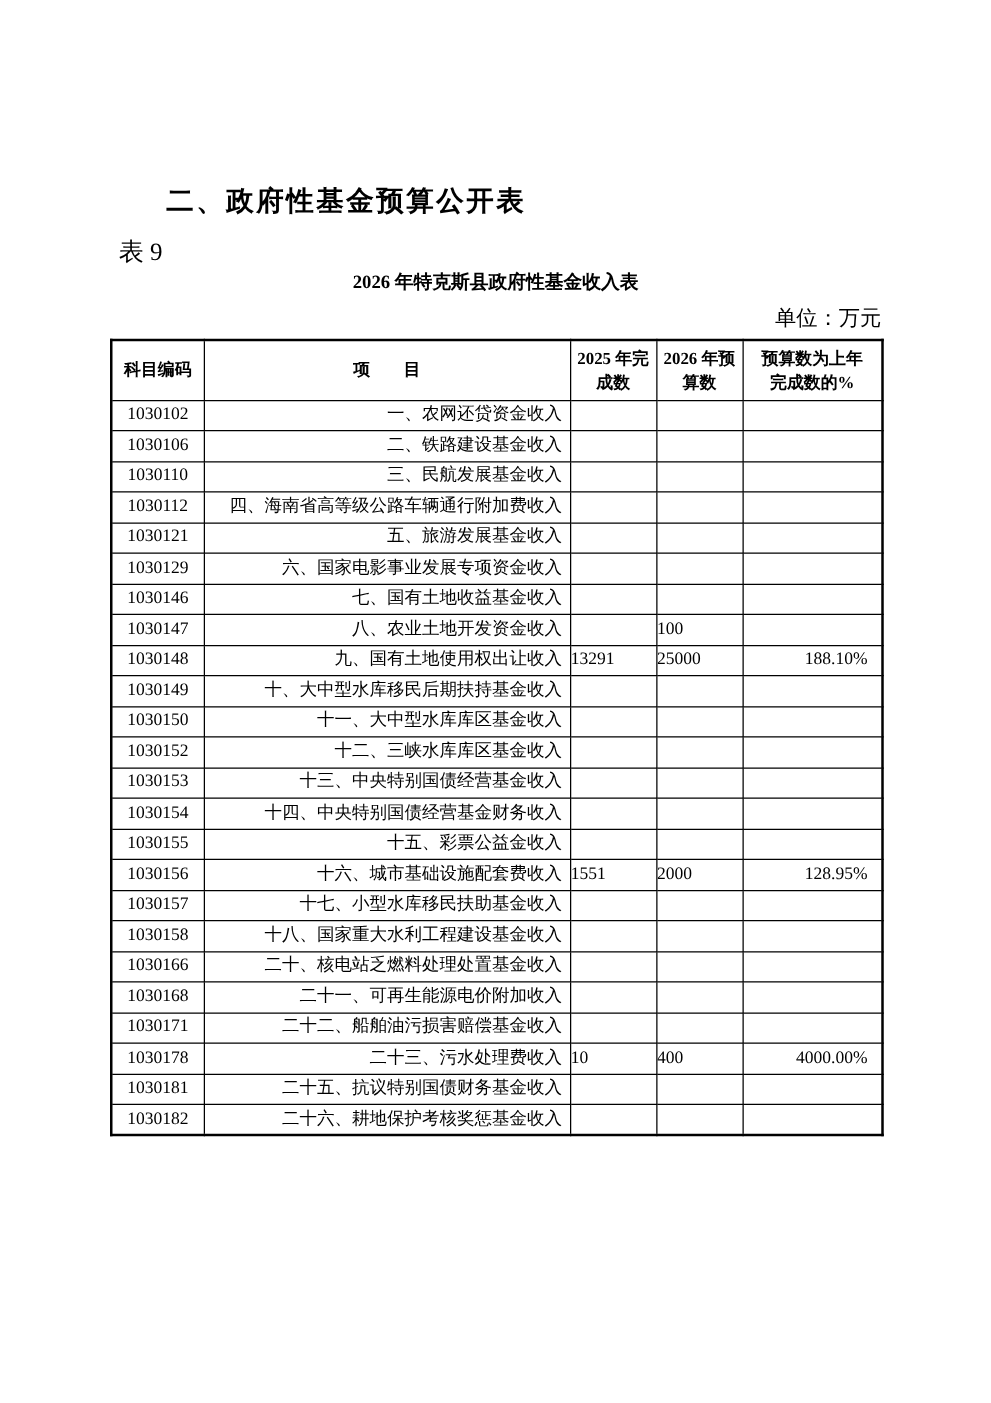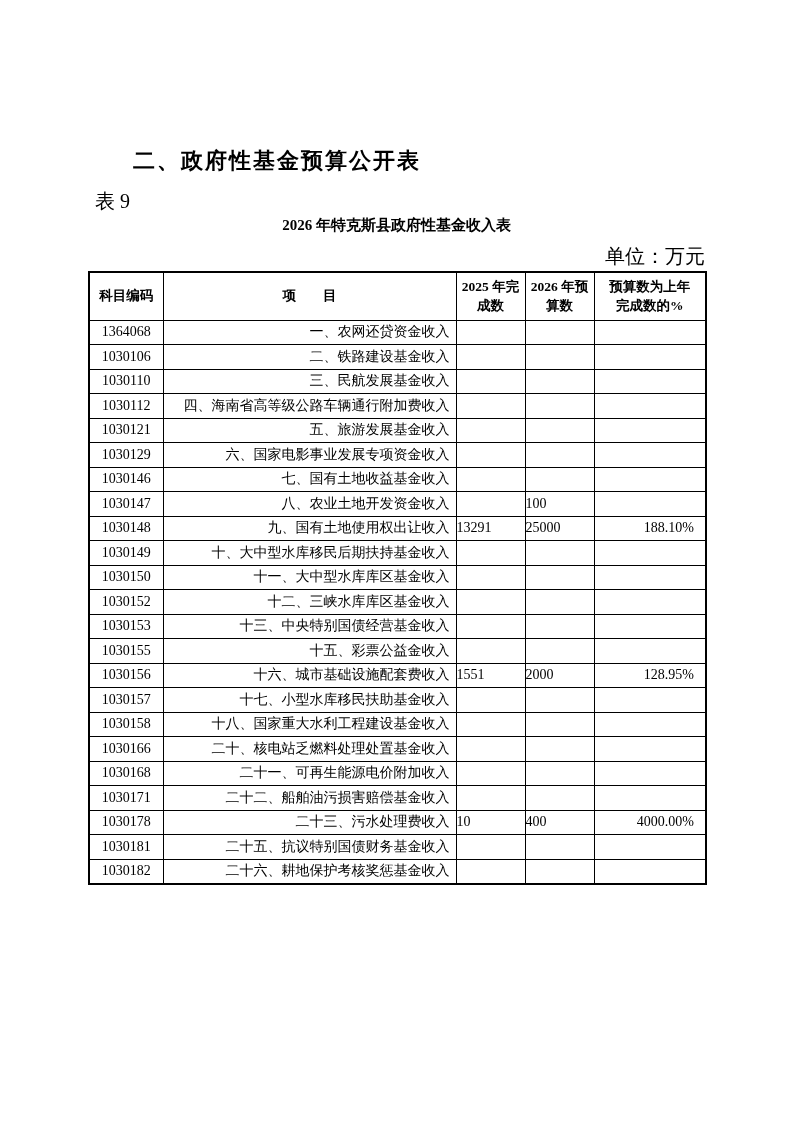--- a/index.html
+++ b/index.html
@@ -38,21 +38,21 @@
     text-align: center;
     font-size: 15px;
     font-weight: bold;
   }
   .unit-label {
     position: absolute;
     left: 88px;
     top: 243px;
     width: 617px;
     text-align: right;
-    font-size: 20px;
+    font-size: 17px;
   }
   table.budget-table {
     position: absolute;
     left: 88px;
     top: 271px;
     width: 617px;
     border-collapse: collapse;
     table-layout: fixed;
     border: 2px solid #000000;
   }
@@ -116,21 +116,21 @@
           <th>2025 年完
 成数</th>
           <th>2026 年预
 算数</th>
           <th>预算数为上年
 完成数的%</th>
         </tr>
     </thead>
     <tbody id="table-body">
         <tr>
-          <td class="col-code">1364068</td>
+          <td class="col-code">1030102</td>
           <td class="col-item">一、农网还贷资金收入</td>
           <td class="col-y2025"></td>
           <td class="col-y2026"></td>
           <td class="col-pct"></td>
         </tr>
         <tr>
           <td class="col-code">1030106</td>
           <td class="col-item">二、铁路建设基金收入</td>
           <td class="col-y2025"></td>
           <td class="col-y2026"></td>
@@ -207,20 +207,27 @@
           <td class="col-pct"></td>
         </tr>
         <tr>
           <td class="col-code">1030153</td>
           <td class="col-item">十三、中央特别国债经营基金收入</td>
           <td class="col-y2025"></td>
           <td class="col-y2026"></td>
           <td class="col-pct"></td>
         </tr>
         <tr>
+          <td class="col-code">1030154</td>
+          <td class="col-item">十四、中央特别国债经营基金财务收入</td>
+          <td class="col-y2025"></td>
+          <td class="col-y2026"></td>
+          <td class="col-pct"></td>
+        </tr>
+        <tr>
           <td class="col-code">1030155</td>
           <td class="col-item">十五、彩票公益金收入</td>
           <td class="col-y2025"></td>
           <td class="col-y2026"></td>
           <td class="col-pct"></td>
         </tr>
         <tr>
           <td class="col-code">1030156</td>
           <td class="col-item">十六、城市基础设施配套费收入</td>
           <td class="col-y2025">1551</td>

